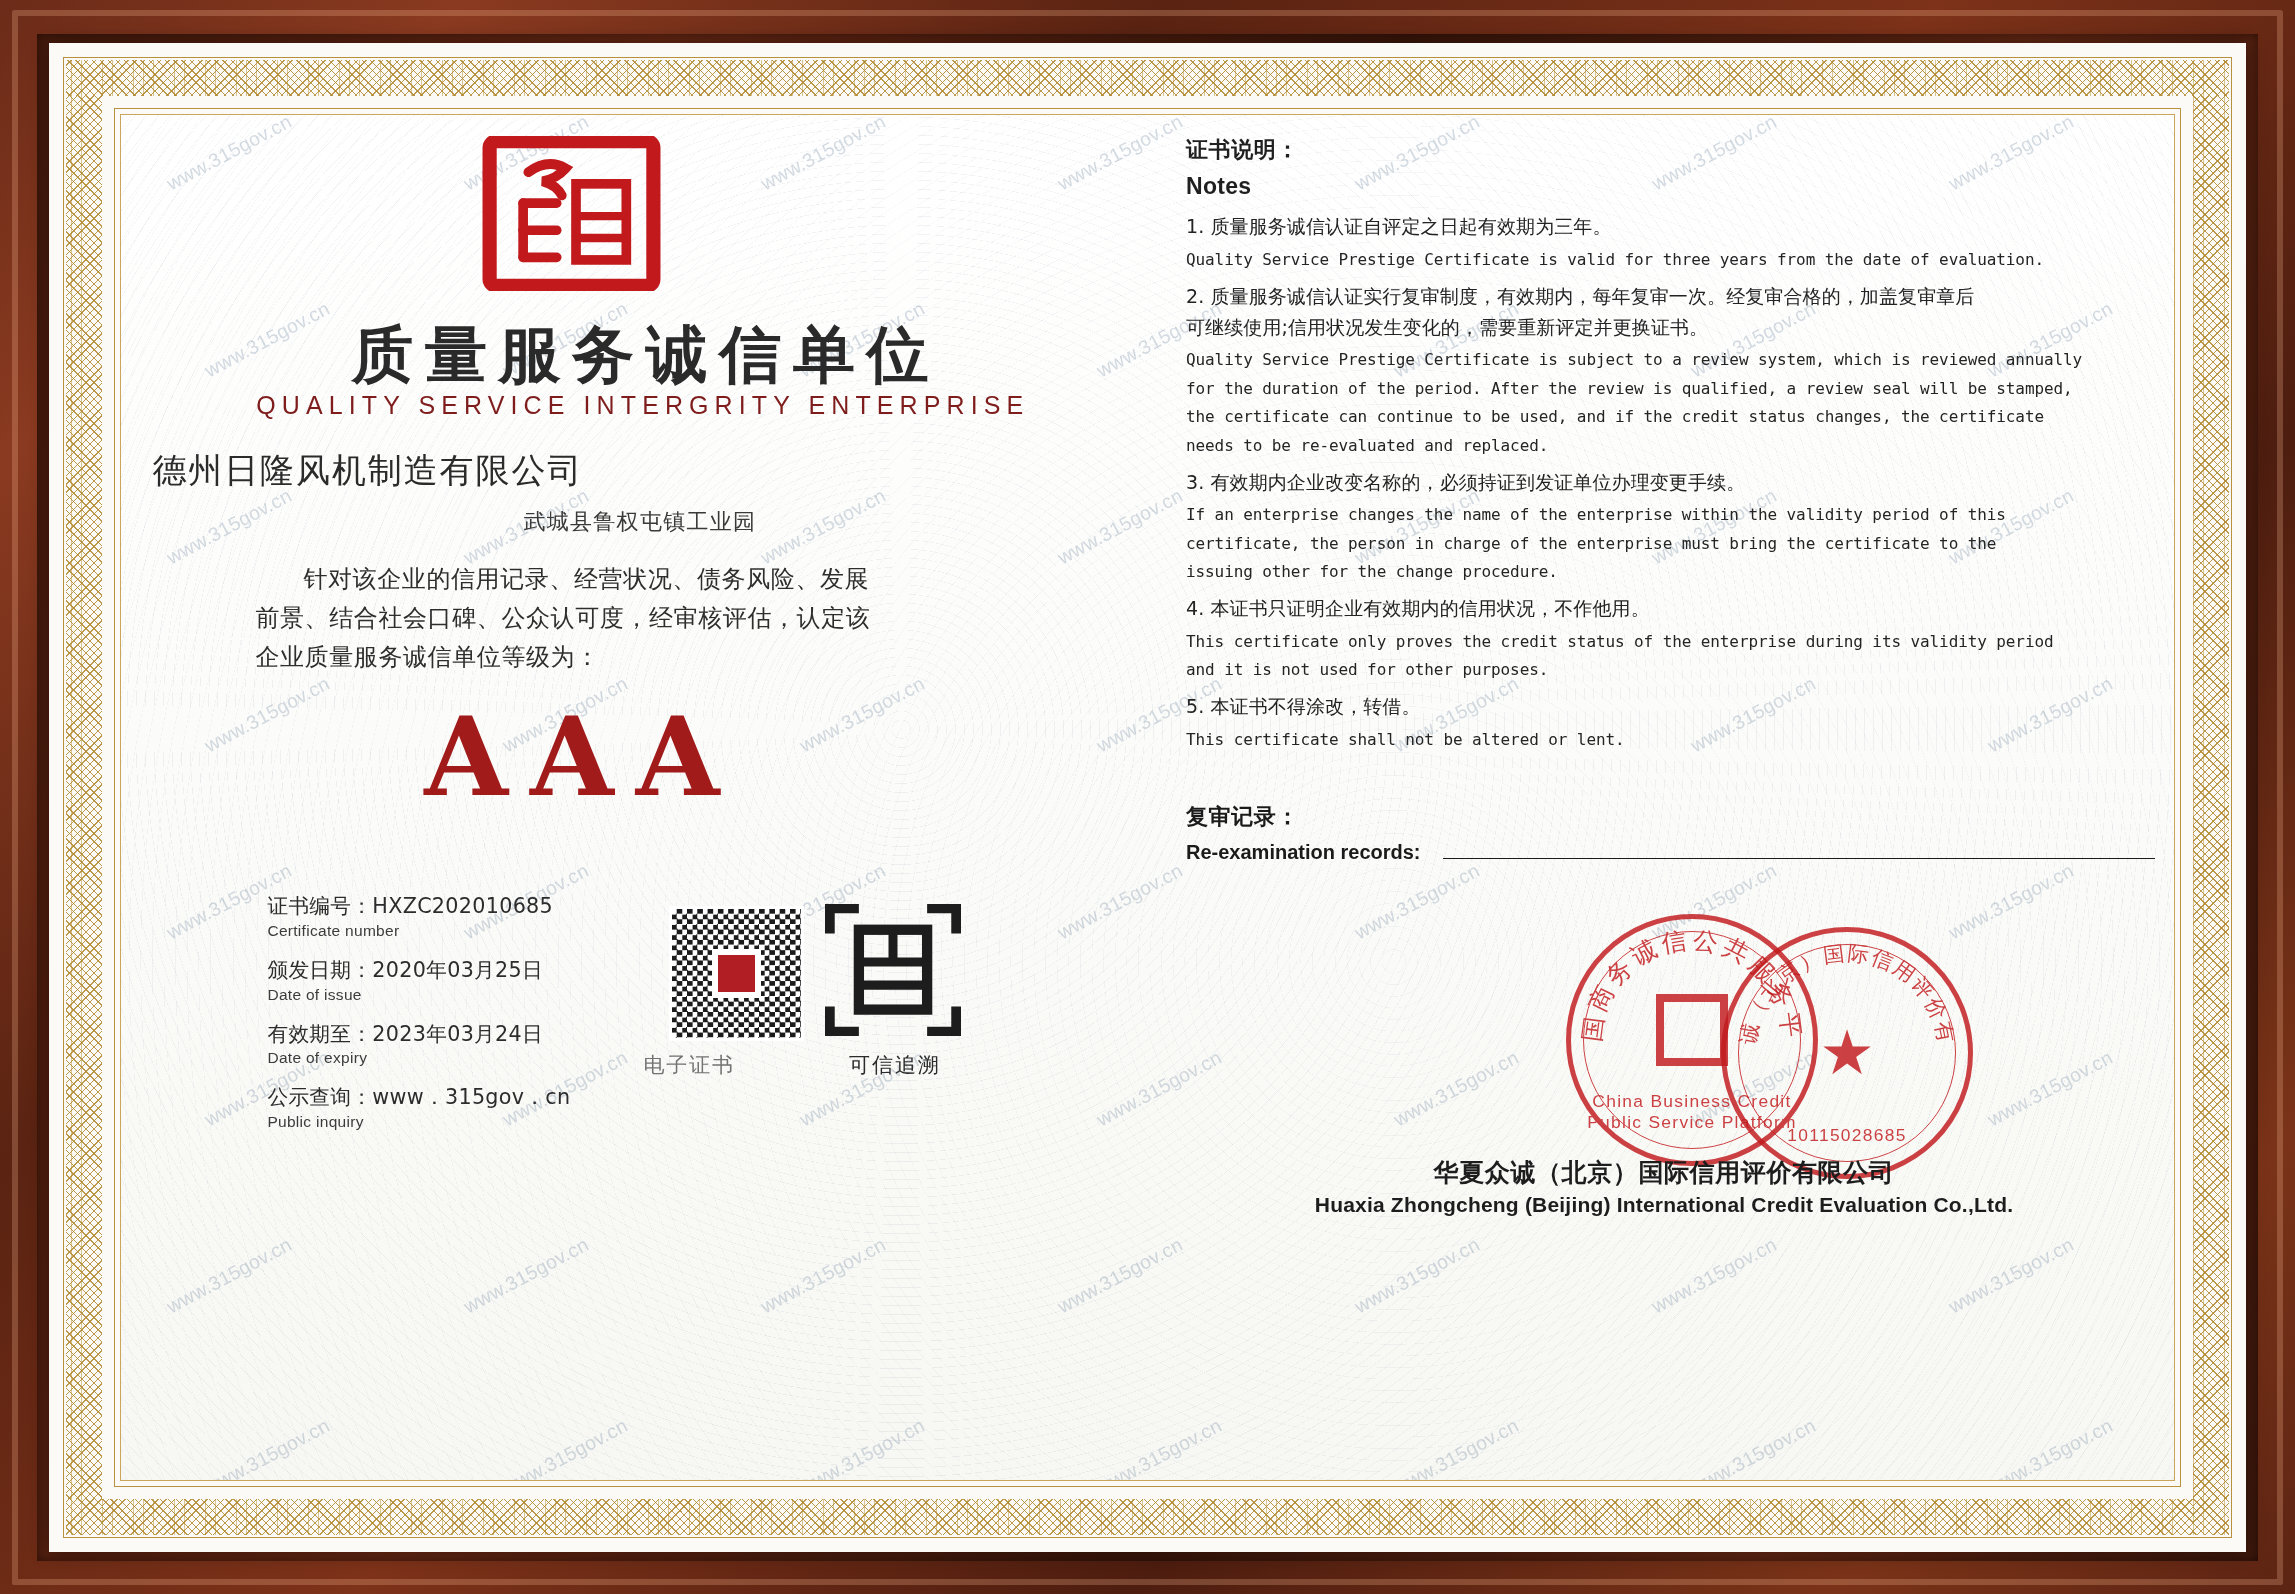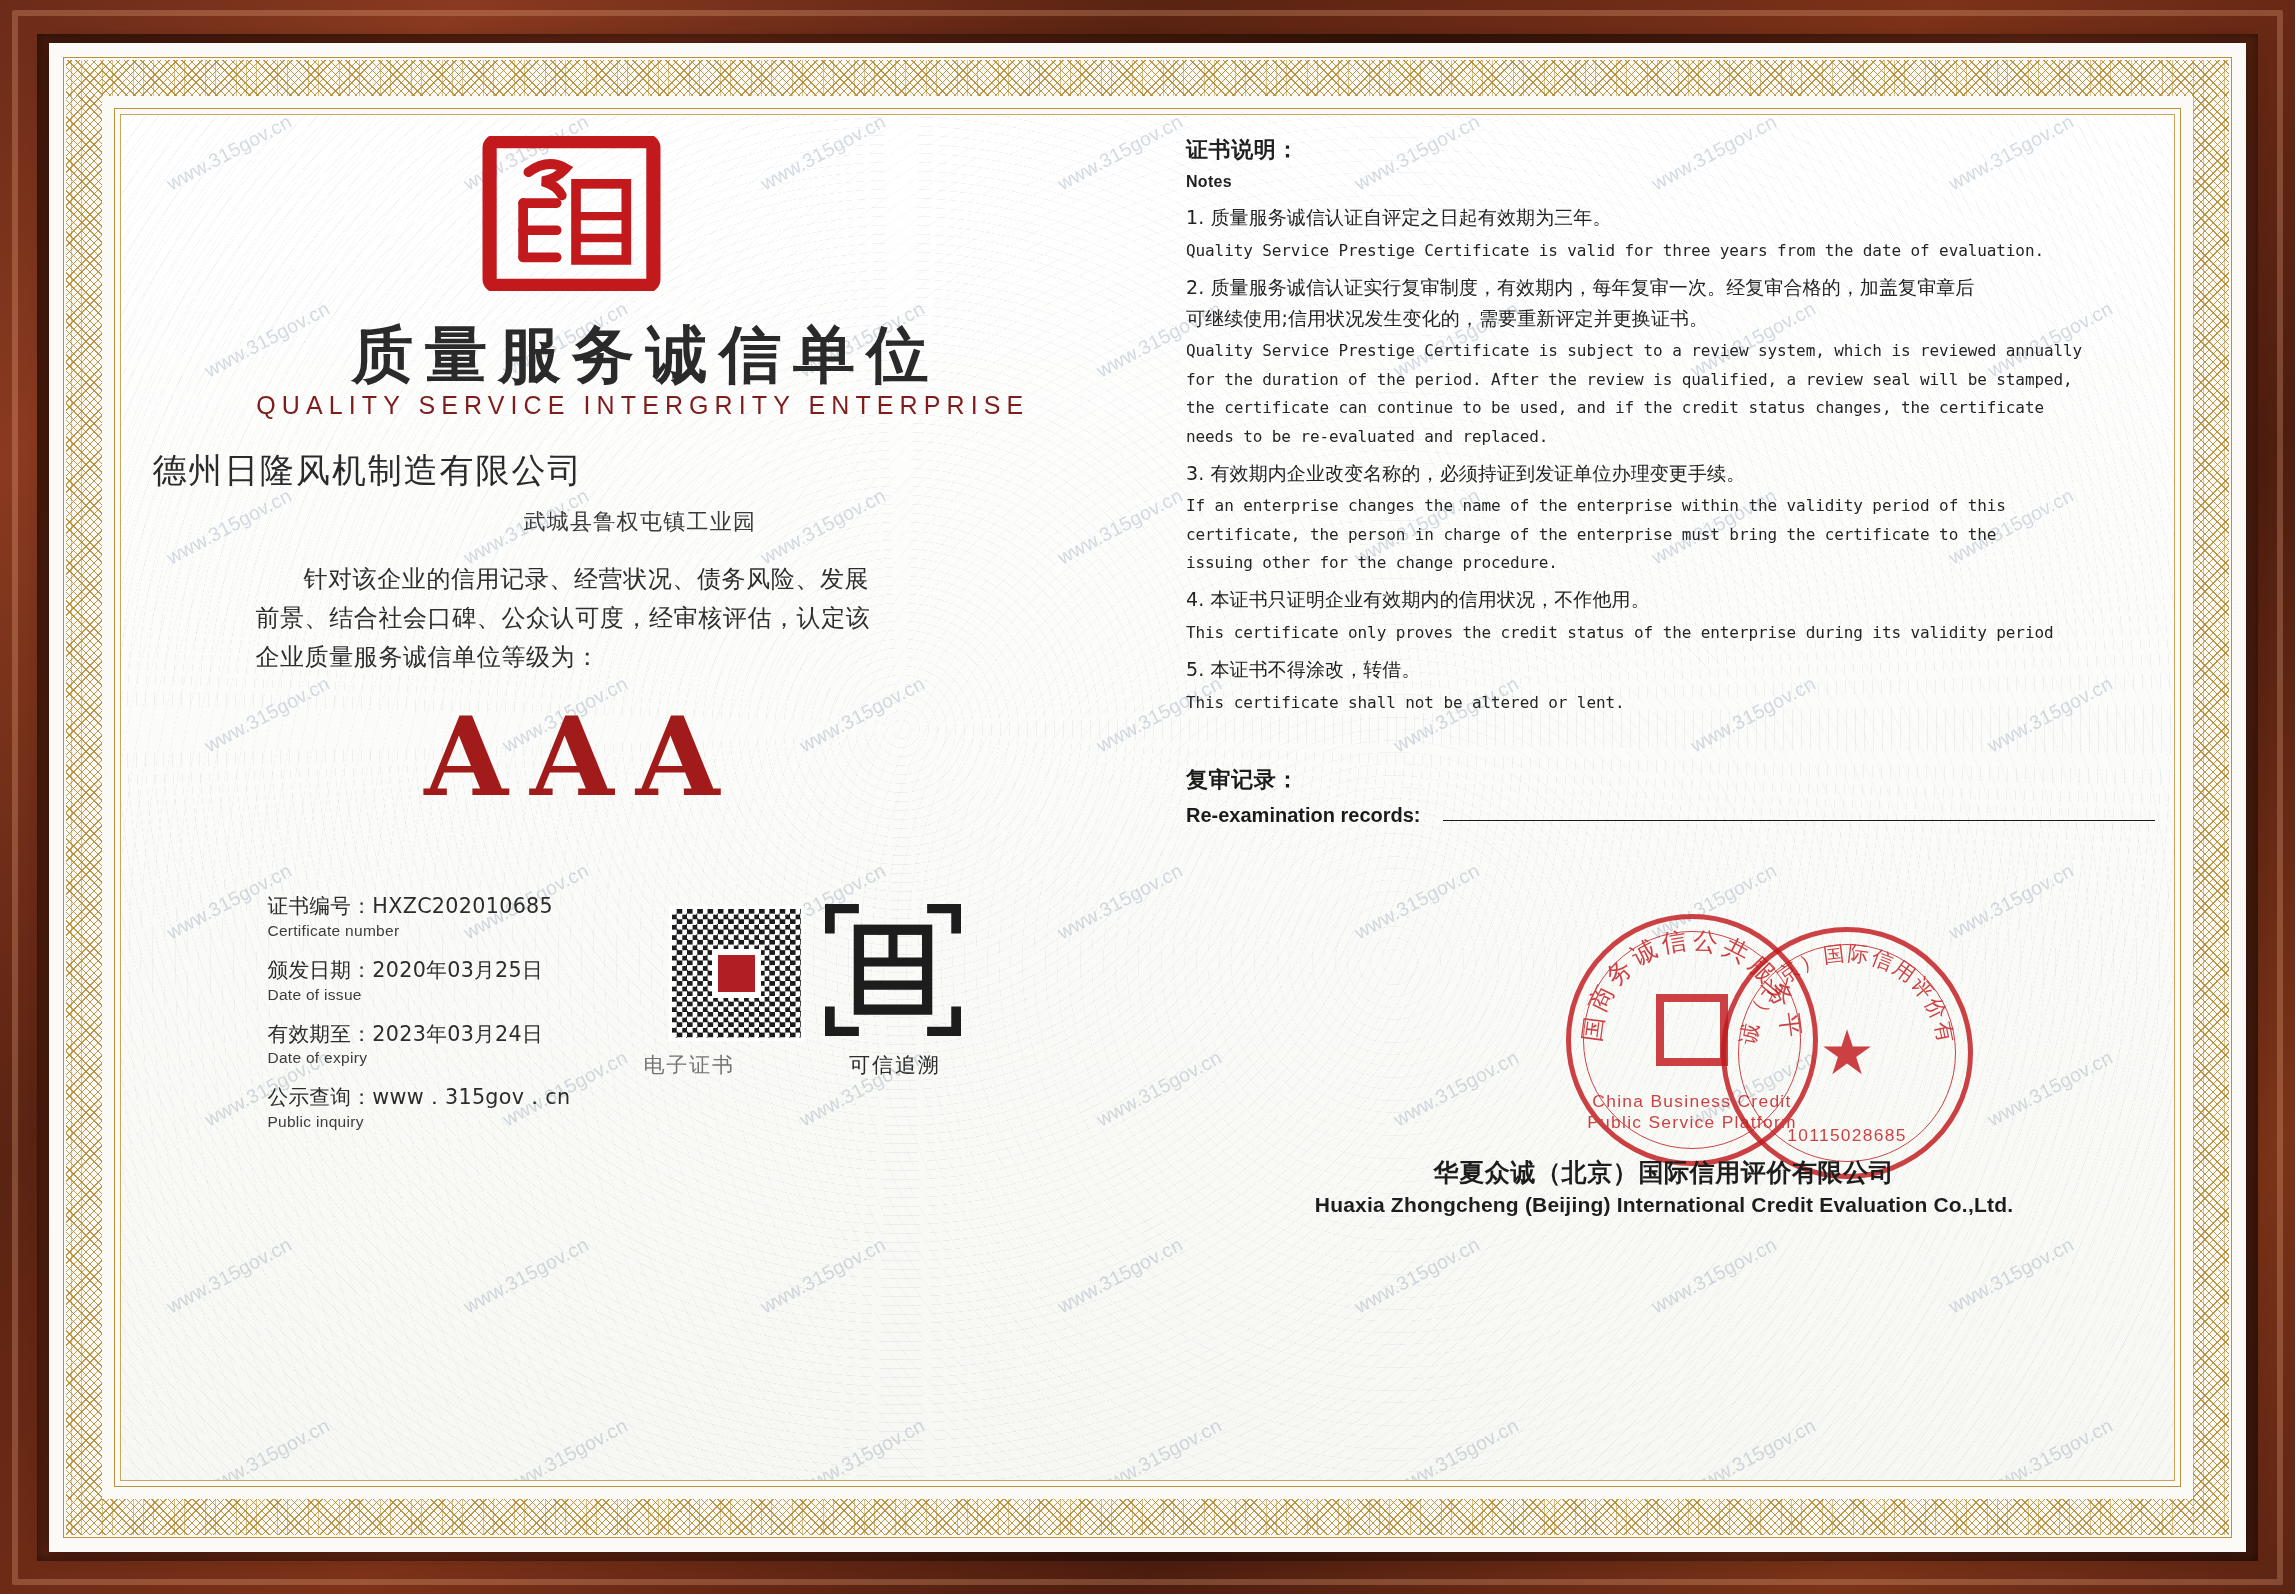--- a/index.html
+++ b/index.html
@@ -281,21 +281,21 @@
     width: 969px;
   }
   .notes-h-cn {
     font-family: "DejaVu Sans", "Liberation Sans", sans-serif;
     font-size: 22px;
     font-weight: 700;
     color: #1f1f1f;
     letter-spacing: 0.6px;
   }
   .notes-h-en {
-    font-size: 16px;
+    font-size: 23px;
     font-weight: 700;
     color: #1f1f1f;
     margin-top: 7.7px;
     margin-bottom: 11.6px;
     letter-spacing: 0.3px;
   }
   .note-cn {
     font-family: "DejaVu Sans", "Liberation Sans", sans-serif;
     font-size: 19px;
     line-height: 1.62;
@@ -594,20 +594,21 @@
         <div class="note-en" style="margin-top:0">the certificate can continue to be used, and if the credit status changes, the certificate</div>
         <div class="note-en" style="margin-top:0">needs to be re-evaluated and replaced.</div>
 
         <div class="note-cn">3. 有效期内企业改变名称的，必须持证到发证单位办理变更手续。</div>
         <div class="note-en">If an enterprise changes the name of the enterprise within the validity period of this</div>
         <div class="note-en" style="margin-top:0">certificate, the person in charge of the enterprise must bring the certificate to the</div>
         <div class="note-en" style="margin-top:0">issuing other for the change procedure.</div>
 
         <div class="note-cn">4. 本证书只证明企业有效期内的信用状况，不作他用。</div>
         <div class="note-en">This certificate only proves the credit status of the enterprise during its validity period</div>
+        <div class="note-en" style="margin-top:0">and it is not used for other purposes.</div>
 
         <div class="note-cn">5. 本证书不得涂改，转借。</div>
         <div class="note-en">This certificate shall not be altered or lent.</div>
 
         <div class="reexam">
           <div class="reexam-cn">复审记录：</div>
           <div class="reexam-row">
             <div class="reexam-en">Re-examination records:</div>
             <div class="reexam-line"></div>
           </div>

